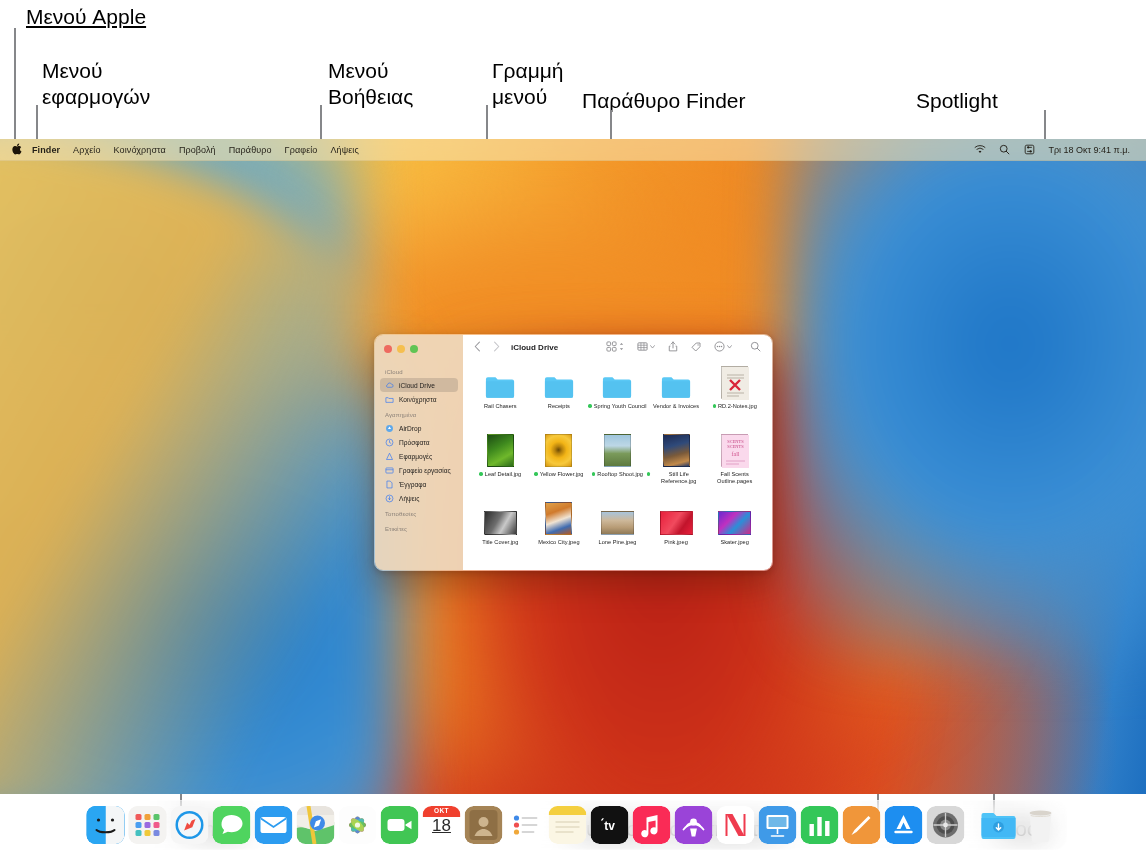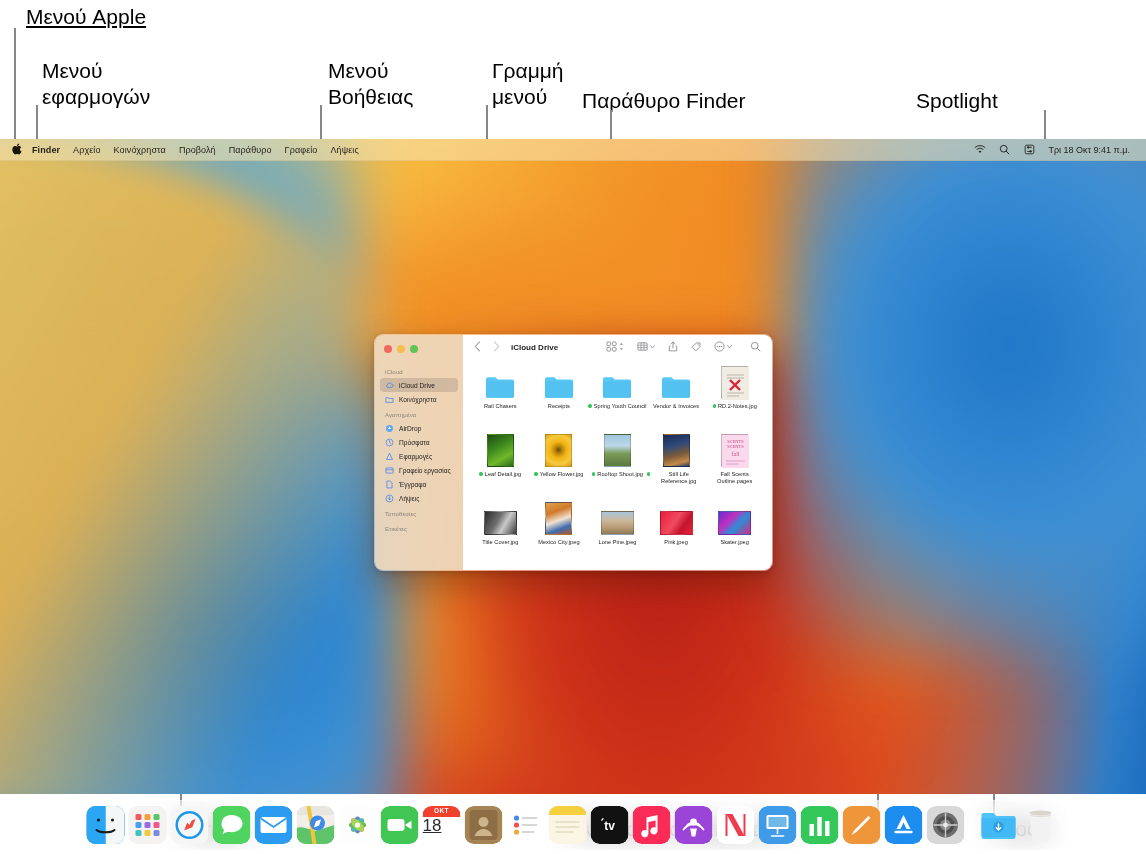--- a/index.html
+++ b/index.html
@@ -722,21 +722,21 @@
         </svg>
     </div>
 
     <div class="dock-icon" style="background:#fff;flex-direction:column;">
       <svg width="38" height="38" viewBox="0 0 38 38">
           <rect width="38" height="38" rx="9" fill="#fff"></rect>
           <rect width="38" height="10" rx="9" fill="#f0402e"></rect>
           <rect y="7" width="38" height="4" fill="#f0402e"></rect>
         </svg>
       <span style="position:absolute;top:1px;left:0;right:0;text-align:center;font-size:6.5px;font-weight:bold;color:#fff;letter-spacing:.4px;">ΟΚΤ</span>
-      <span style="position:absolute;top:11px;left:0;right:0;font-size:17px;color:#2b2b2b;line-height:1.1;text-decoration:underline;">18</span>
+      <span style="position:absolute;top:11px;left:0;right:0;text-align:center;font-size:17px;color:#2b2b2b;line-height:1.1;text-decoration:underline;">18</span>
     </div>
 
     <div class="dock-icon">
       <svg width="38" height="38" viewBox="0 0 38 38">
           <rect width="38" height="38" rx="9" fill="#a58456"></rect>
           <rect x="5" y="4" width="28" height="30" rx="4" fill="#8e6f45"></rect>
           <circle cx="19" cy="16" r="5" fill="#cdb48e"></circle>
           <path d="M10 30c2-5 5.5-7 9-7s7 2 9 7z" fill="#cdb48e"></path>
         </svg>
     </div>

